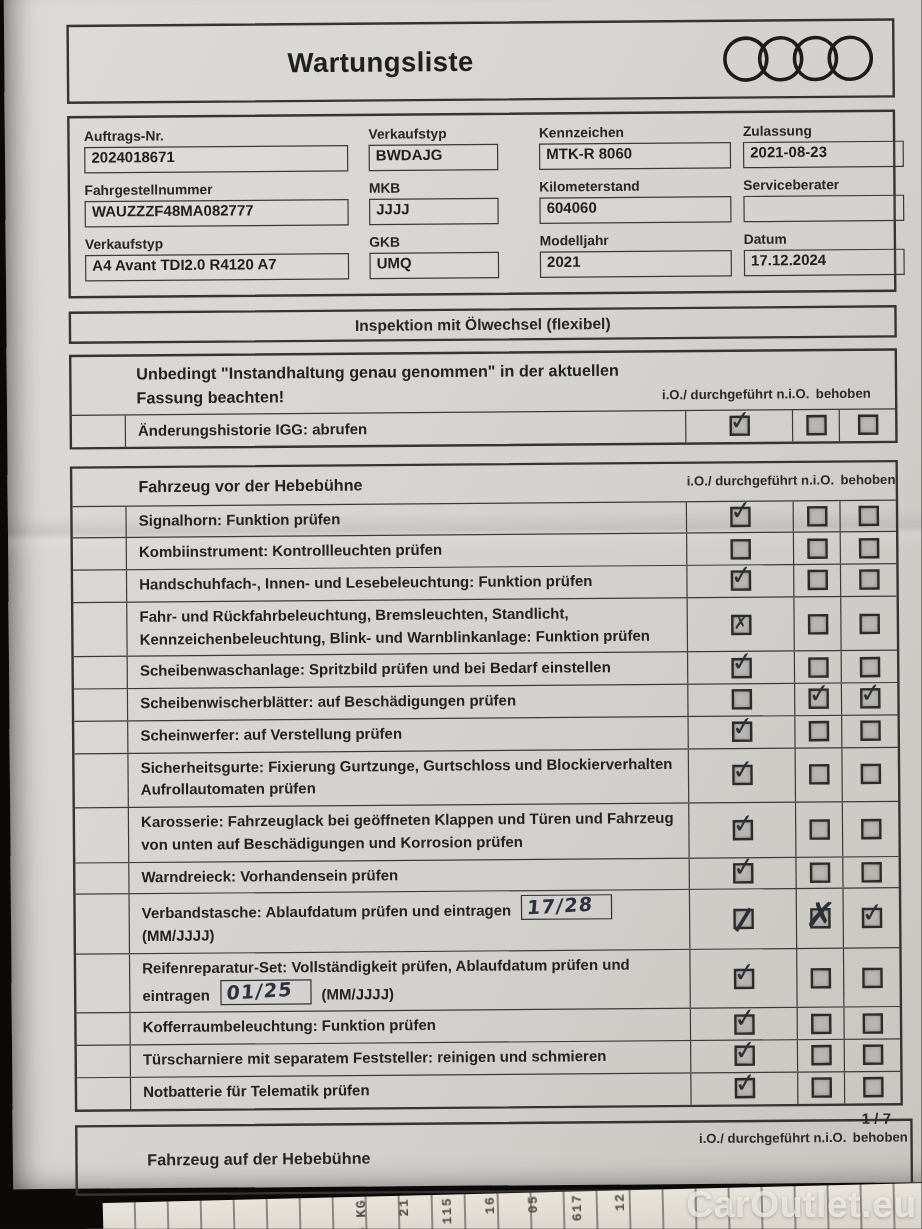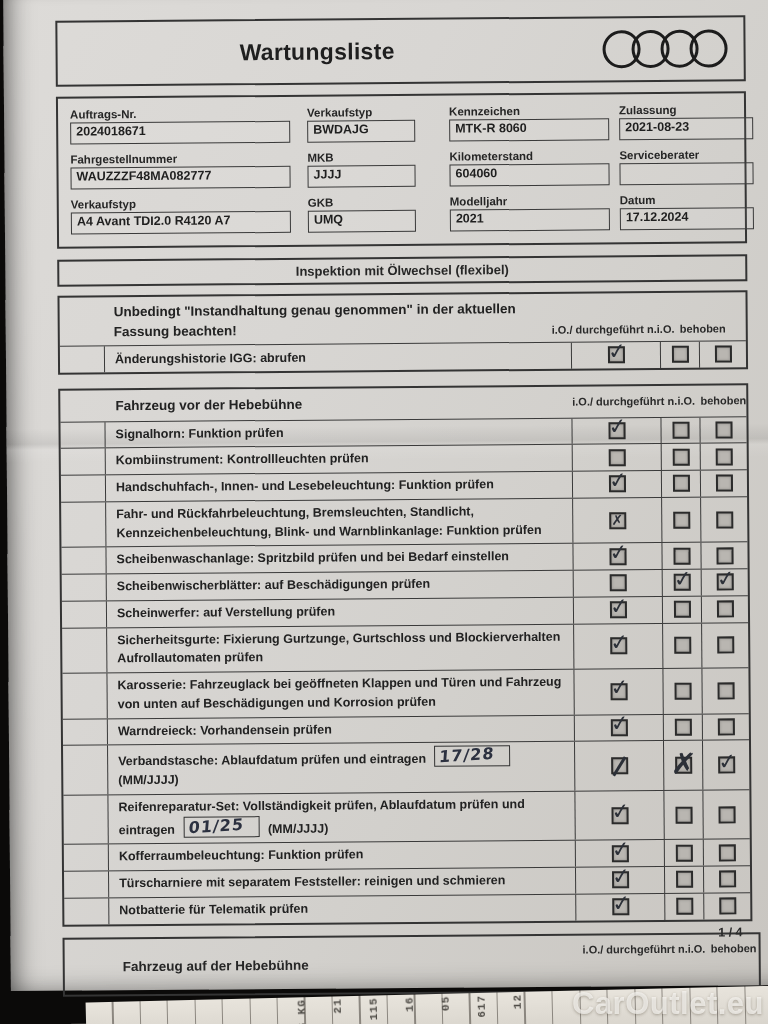--- a/index.html
+++ b/index.html
@@ -457,21 +457,21 @@
           </div>
         <div class="bc c-beh" style="border:none">
             <span class="minihead">behoben</span>
           </div>
       </div>
     </div>
 
     <div class="footline"></div>
   </div>
 
-  <div class="pageno">1 / 4</div>
+  <div class="pageno">1 / 7</div>
 </div>
 
 <div class="strip" id="strip">
     <span class="frag">IS KG</span>
     <span class="frag">21</span>
     <span class="frag">115</span>
     <span class="frag">16</span>
     <span class="frag">05</span>
     <span class="frag">617</span>
     <span class="frag">12</span>

